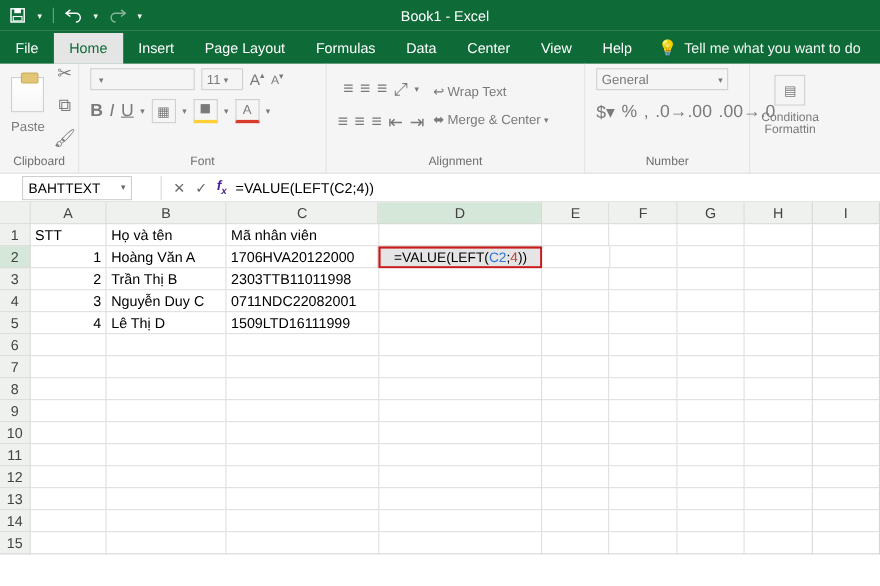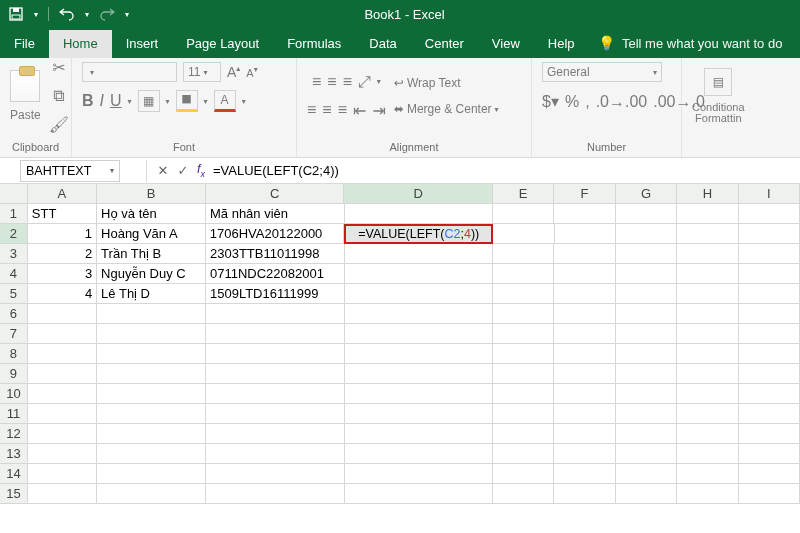--- a/index.html
+++ b/index.html
@@ -32,21 +32,21 @@
   .mini-tri { font-size:8px;}
   .paste-ico { width:30px;height:32px; border:1px solid #d0d0d0; background:linear-gradient(#fff,#f7f7f7); position:relative;}
   .paste-ico::before{content:"";position:absolute;top:-5px;left:8px;width:14px;height:8px;background:#e2c675;border:1px solid #cbae5a;border-radius:2px;}
 
   
   .fx-row { height:26px; border-bottom:1px solid #d9d9d9; display:flex; align-items:center; font-size:12.5px; background:#fff;}
   .namebox { width:100px; height:22px; margin:0 20px; border:1px solid #cfcfcf; display:flex; align-items:center; padding:0 5px; justify-content:space-between;}
   .namebox span.tri{font-size:8px;color:#666;}
   .fx-sep { width:1px; height:22px; background:#d9d9d9; margin:0 6px;}
   .fx-btn { width:20px; text-align:center; color:#666; font-size:13px;}
-  .fx-label { font-style:italic; color:#4c1d95; margin:0 4px;}
+  .fx-label { font-style:italic; color:#4c1d95; margin:0 4px;font-weight:bold;}
   .formula-input { flex:1; height:22px; border:none; outline:none; padding:0 4px; font-size:13px;}
 
   
   .grid { position:relative; }
   .col-header, .row-data { display:flex; }
   .cell, .ch, .rh { border-right:1px solid #d6d6d6; border-bottom:1px solid #d6d6d6; font-size:13px; display:flex; align-items:center; padding:0 4px; height:20px; background:#fff;}
   .ch { background:#eef1ee; justify-content:center; color:#444; height:20px;}
   .ch.active { background:#d5e7d8; }
   .rh { background:#eef1ee; justify-content:center; color:#444; width:28px; }
   .rh.active { background:#d5e7d8;}

